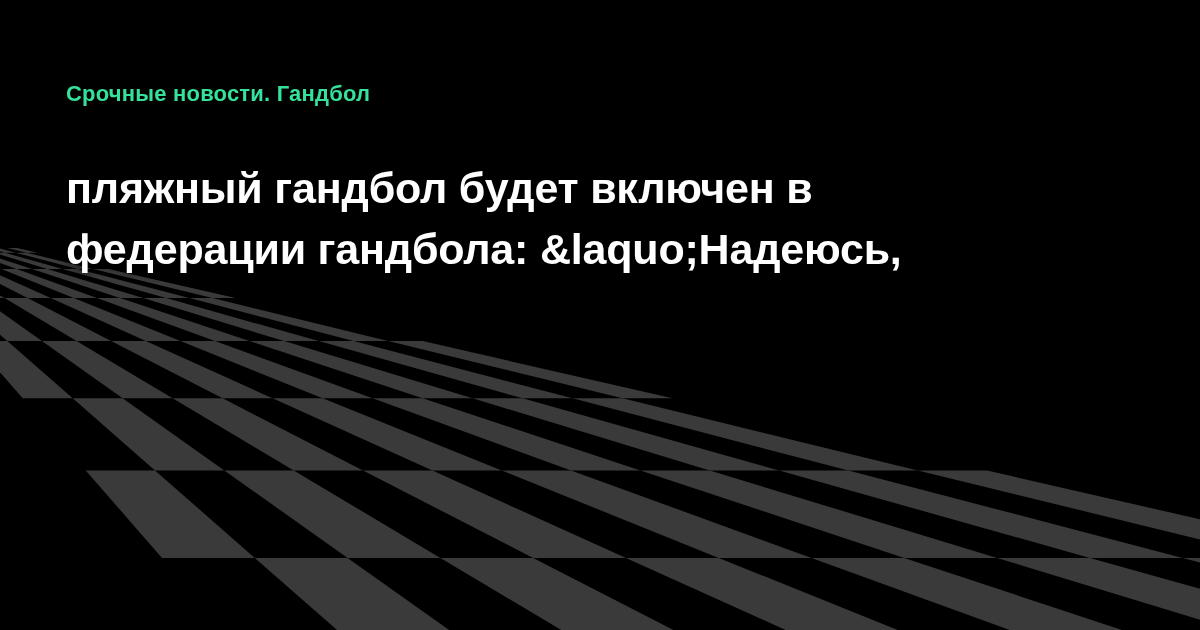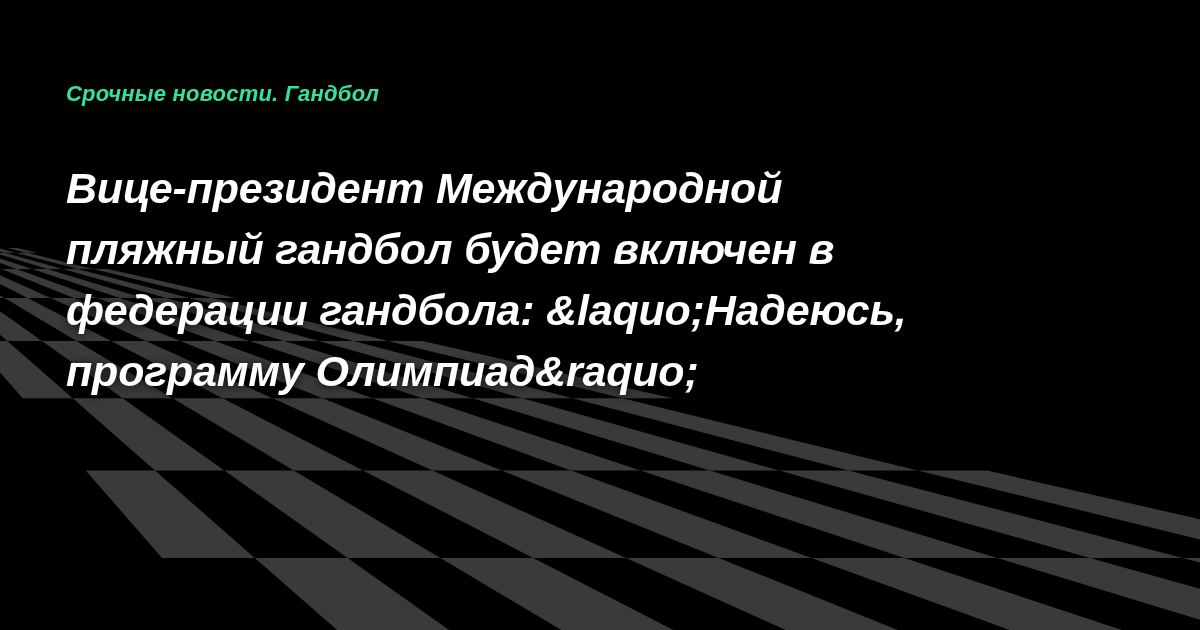--- a/index.html
+++ b/index.html
@@ -9,21 +9,20 @@
     background: #000000;
   }
 
   .card {
     position: relative;
     width: 1200px;
     height: 630px;
     background: #000000;
     overflow: hidden;
     font-family: "Liberation Sans", "DejaVu Sans", sans-serif;
-    font-style: italic;
   }
 
   
   .bg-pattern {
     position: absolute;
     inset: 0;
     width: 1200px;
     height: 630px;
     z-index: 0;
     pointer-events: none;
@@ -136,20 +135,18 @@
         <polygon points="974.6,661.0 1095.0,661.0 1422.4,780.0 1270.1,780.0" fill="#3a3a3a"></polygon>
         <polygon points="1215.5,661.0 1335.9,661.0 1727.2,780.0 1574.8,780.0" fill="#3a3a3a"></polygon>
       </g>
   </svg>
 
   <div class="content">
 
     <div class="kicker">Срочные новости. Гандбол</div>
 
     <h1 class="headline">
-      <span class="line">Вице-президент Международной</span>
       <span class="line">пляжный гандбол будет включен в</span>
       <span class="line">федерации гандбола: &amp;laquo;Надеюсь,</span>
-      <span class="line">программу Олимпиад&amp;raquo;</span>
     </h1>
 
   </div>
 </div>
 
 </body></html>

